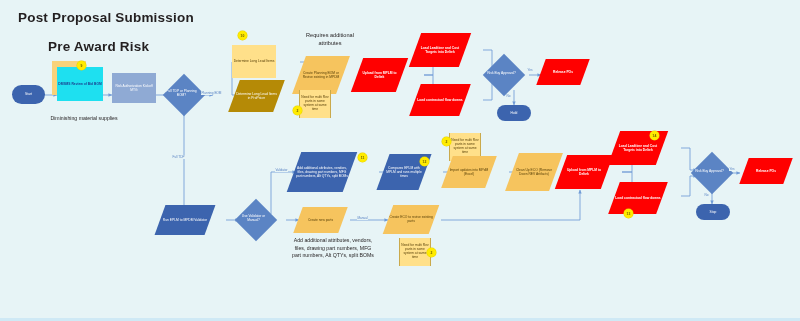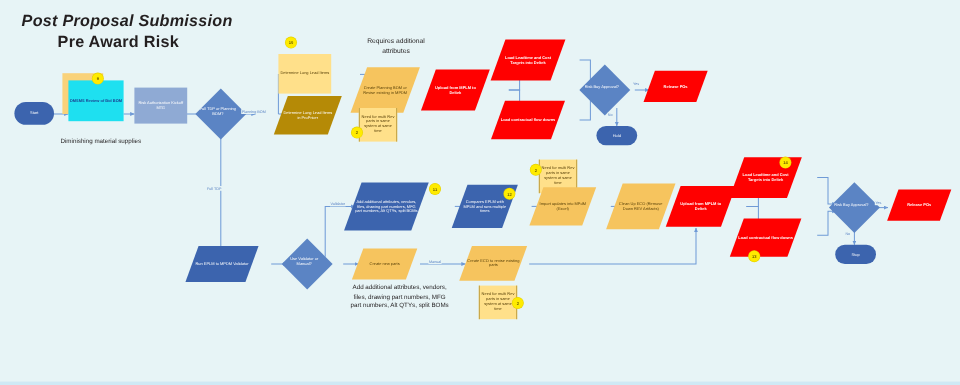--- a/index.html
+++ b/index.html
@@ -14,22 +14,22 @@
   #bottomrule{position:absolute;left:0;bottom:0;width:800px;height:3px;background:#cfe9f5;}
 
   .title{
     position:absolute;
     font-weight:bold;
     color:#231f20;
     letter-spacing:.2px;
     white-space:pre;
     line-height:1.28;
   }
-  #title-main{left:18px;top:9px;font-size:13.5px;font-style:italic;}
-  #title-sub{left:48px;top:26px;font-size:13.5px;text-align:center;}
+  #title-main{left:18px;top:9px;font-size:13.5px;}
+  #title-sub{left:48px;top:38px;font-size:13.5px;text-align:center;}
 
   
   .node{
     position:absolute;
     display:flex;align-items:center;justify-content:center;
     text-align:center;
     color:#fff;
     font-size:3.3px;
     line-height:1.22;
     box-sizing:border-box;

